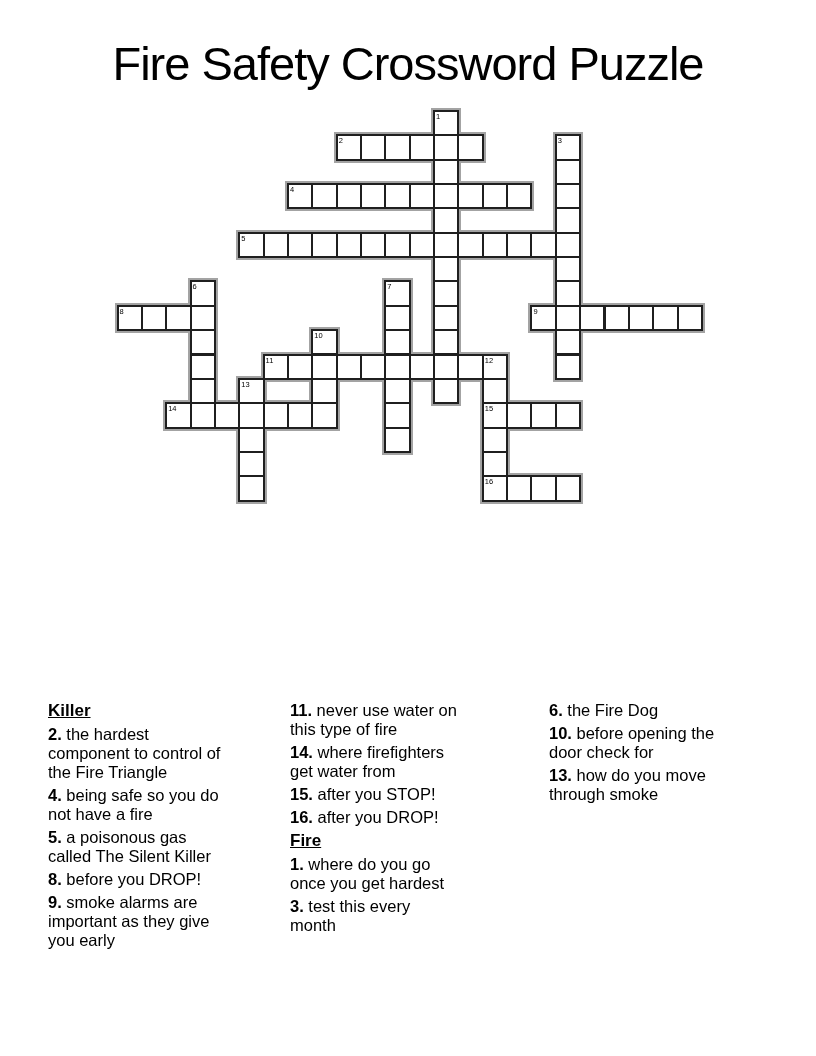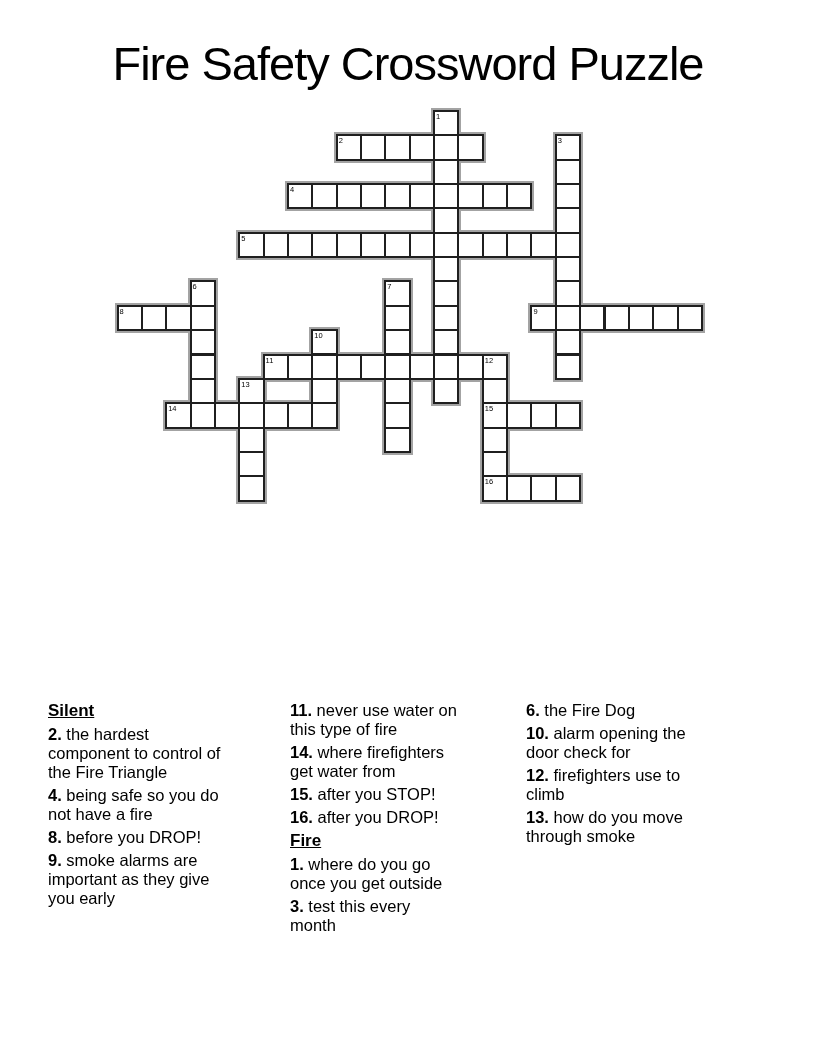--- a/index.html
+++ b/index.html
@@ -23,21 +23,21 @@
     border:2px solid #1f1f1f; box-sizing:border-box;
     background:#ffffff; z-index:2;
   }
   .cellnum {
     position:absolute; z-index:3; font-size:7.5px; line-height:8px;
     color:#000; font-weight:400;
   }
   .clue-col { position:absolute; top:701px; font-size:16.5px; line-height:19px; }
   .col-1 { left:48px;  width:216px; }
   .col-2 { left:290px; width:214px; }
-  .col-3 { left:526px; width:232px; }
+  .col-3 { left:549px; width:232px; }
   .clue-heading {
     margin:0 0 5px 0; font-size:17px; font-weight:bold;
     text-decoration:underline;
   }
   .clue { margin:0 0 4px 0; }
   .clue-num { font-weight:bold; }
   .clue-text { white-space:pre-line; }
 </style>
 </head>
 <body>
@@ -188,46 +188,46 @@
       <div class="cell" style="left: 554.8px; top: 402.2px;"></div>
       <div class="cellnum" style="left: 484.75px; top: 405.2px;">15</div>
       <div class="word" style="left: 479.75px; top: 473.25px; width: 103.4px; height: 30.35px;"></div>
       <div class="cell" style="left: 481.75px; top: 475.25px;"></div>
       <div class="cell" style="left: 506.1px; top: 475.25px;"></div>
       <div class="cell" style="left: 530.45px; top: 475.25px;"></div>
       <div class="cell" style="left: 554.8px; top: 475.25px;"></div>
       <div class="cellnum" style="left: 484.75px; top: 478.25px;">16</div>
     </div>
   <div class="clue-col col-1">
-      <p class="clue-heading">Silent</p>
+      <p class="clue-heading">Killer</p>
       <p class="clue"><span class="clue-num">2.</span><span class="clue-text"> the hardest
 component to control of
 the Fire Triangle</span></p>
       <p class="clue"><span class="clue-num">4.</span><span class="clue-text"> being safe so you do
 not have a fire</span></p>
+      <p class="clue"><span class="clue-num">5.</span><span class="clue-text"> a poisonous gas
+called The Silent Killer</span></p>
       <p class="clue"><span class="clue-num">8.</span><span class="clue-text"> before you DROP!</span></p>
       <p class="clue"><span class="clue-num">9.</span><span class="clue-text"> smoke alarms are
 important as they give
 you early</span></p>
     </div>
   <div class="clue-col col-2">
       <p class="clue"><span class="clue-num">11.</span><span class="clue-text"> never use water on
 this type of fire</span></p>
       <p class="clue"><span class="clue-num">14.</span><span class="clue-text"> where firefighters
 get water from</span></p>
       <p class="clue"><span class="clue-num">15.</span><span class="clue-text"> after you STOP!</span></p>
       <p class="clue"><span class="clue-num">16.</span><span class="clue-text"> after you DROP!</span></p>
       <p class="clue-heading">Fire</p>
       <p class="clue"><span class="clue-num">1.</span><span class="clue-text"> where do you go
-once you get outside</span></p>
+once you get hardest</span></p>
       <p class="clue"><span class="clue-num">3.</span><span class="clue-text"> test this every
 month</span></p>
     </div>
   <div class="clue-col col-3">
       <p class="clue"><span class="clue-num">6.</span><span class="clue-text"> the Fire Dog</span></p>
-      <p class="clue"><span class="clue-num">10.</span><span class="clue-text"> alarm opening the
+      <p class="clue"><span class="clue-num">10.</span><span class="clue-text"> before opening the
 door check for</span></p>
-      <p class="clue"><span class="clue-num">12.</span><span class="clue-text"> firefighters use to
-climb</span></p>
       <p class="clue"><span class="clue-num">13.</span><span class="clue-text"> how do you move
 through smoke</span></p>
     </div>
 </div>
 
 </body></html>

